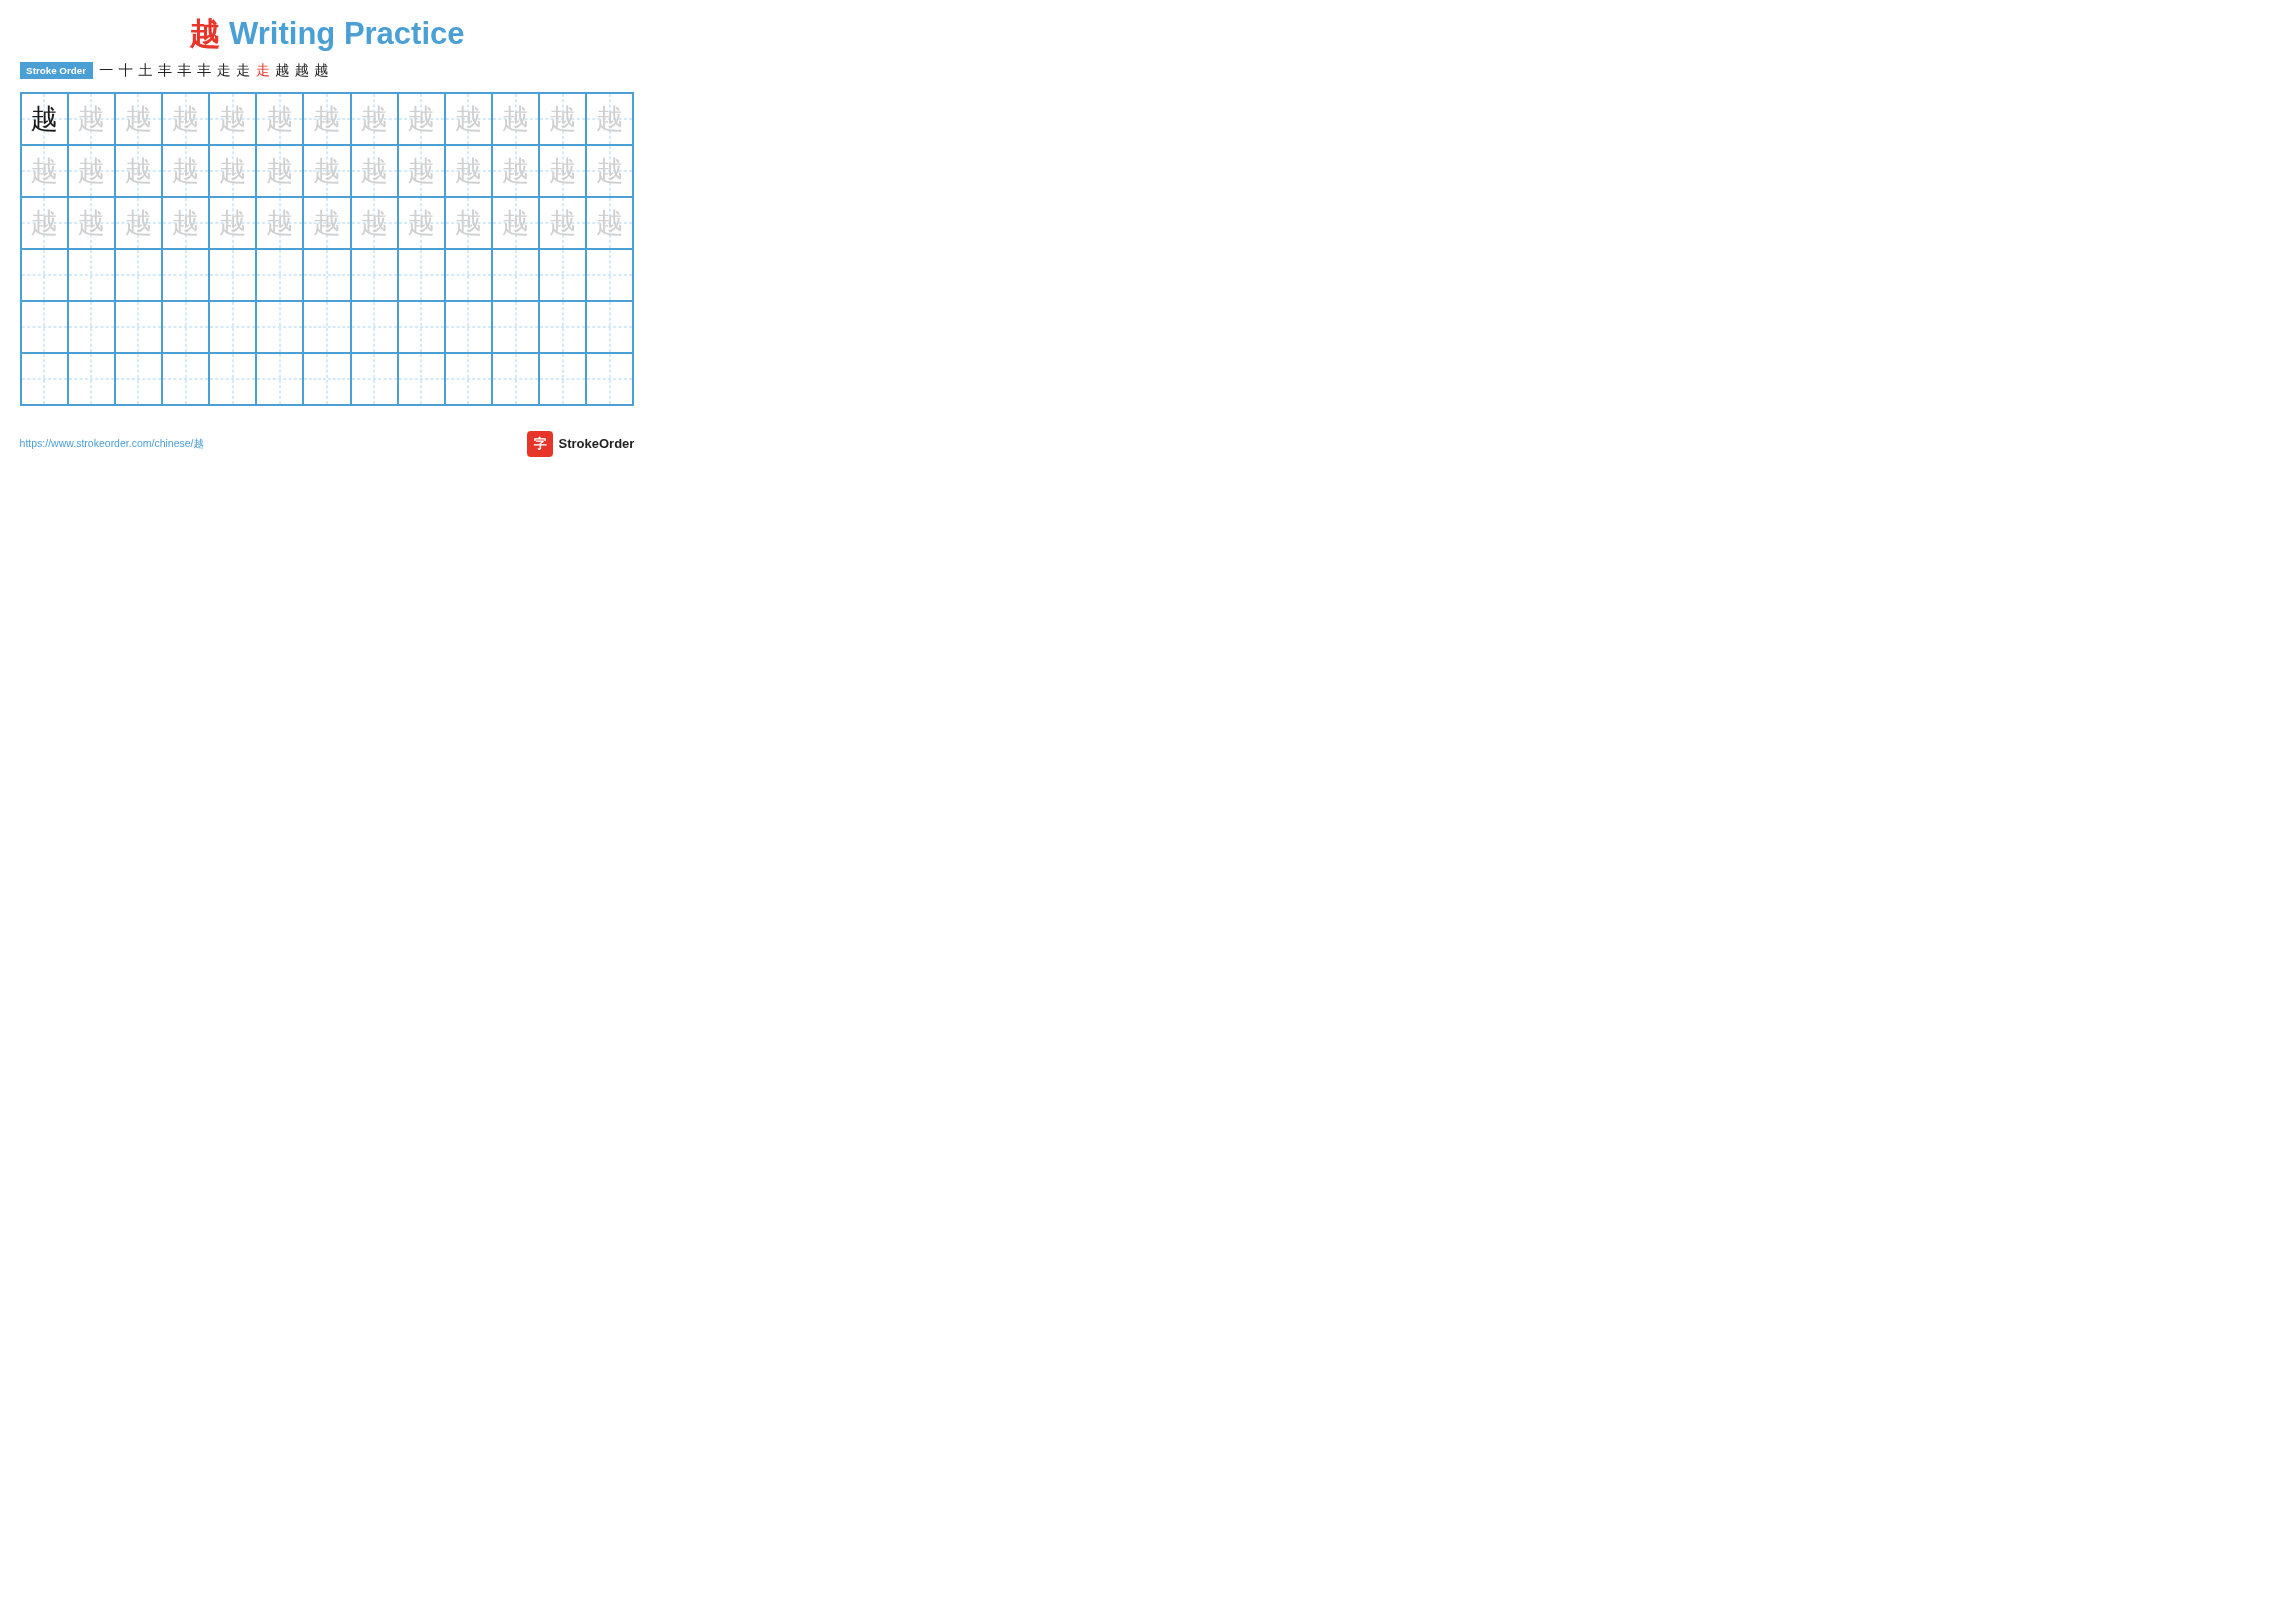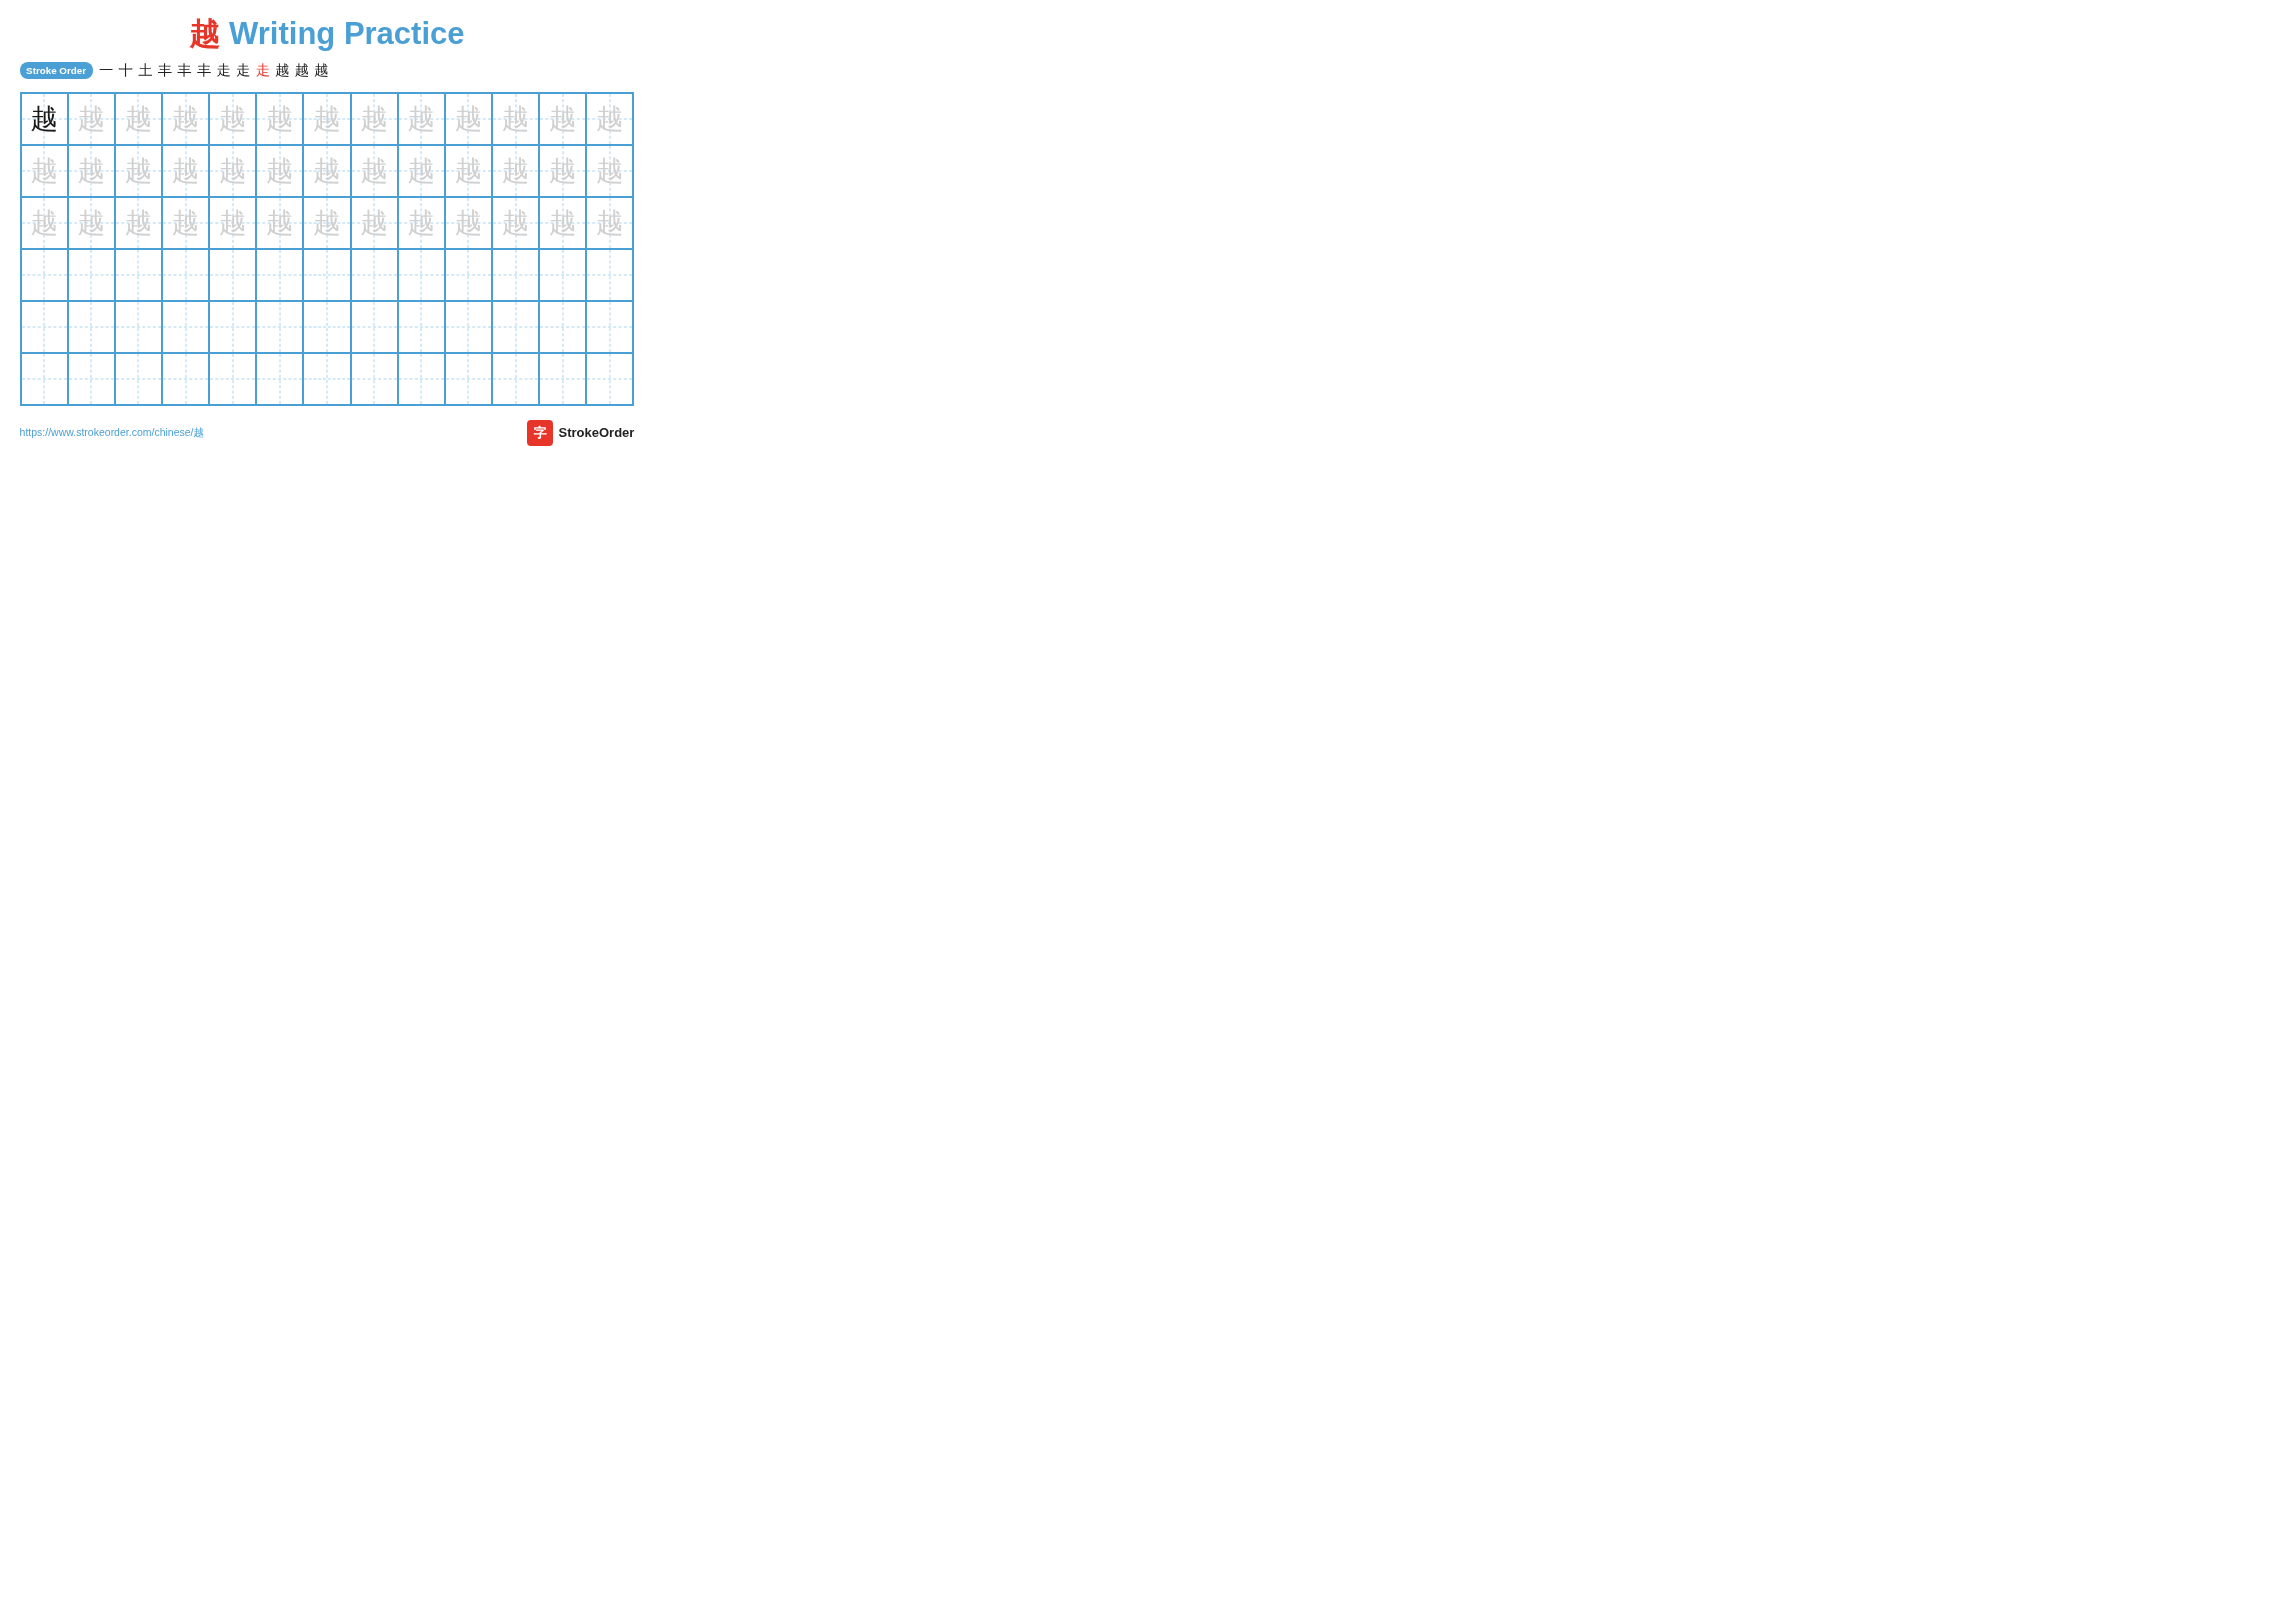--- a/index.html
+++ b/index.html
@@ -31,21 +31,21 @@
       align-items: center;
       margin-bottom: 11.8px;
       gap: 6.5px;
     }
     .stroke-order-badge {
       background: #4a9fd4;
       color: white;
       font-size: 9.8px;
       font-weight: bold;
       padding: 2.6px 6.5px;
-      border-radius: 8px;
+      border-radius: 0;
       white-space: nowrap;
       font-family: Arial, sans-serif;
     }
     .stroke-sequence {
       display: flex;
       align-items: center;
       gap: 5.2px;
       font-size: 14.4px;
       font-family: serif;
     }
@@ -114,21 +114,21 @@
     }
     .cell-char.empty {
       color: transparent;
     }
 
     
     .footer {
       display: flex;
       justify-content: space-between;
       align-items: center;
-      margin-top: 14px;
+      margin-top: 25px;
     }
     .footer-url {
       color: #4a9fd4;
       font-size: 10.5px;
       font-family: Arial, sans-serif;
     }
     .footer-logo {
       display: flex;
       align-items: center;
       gap: 5.2px;

